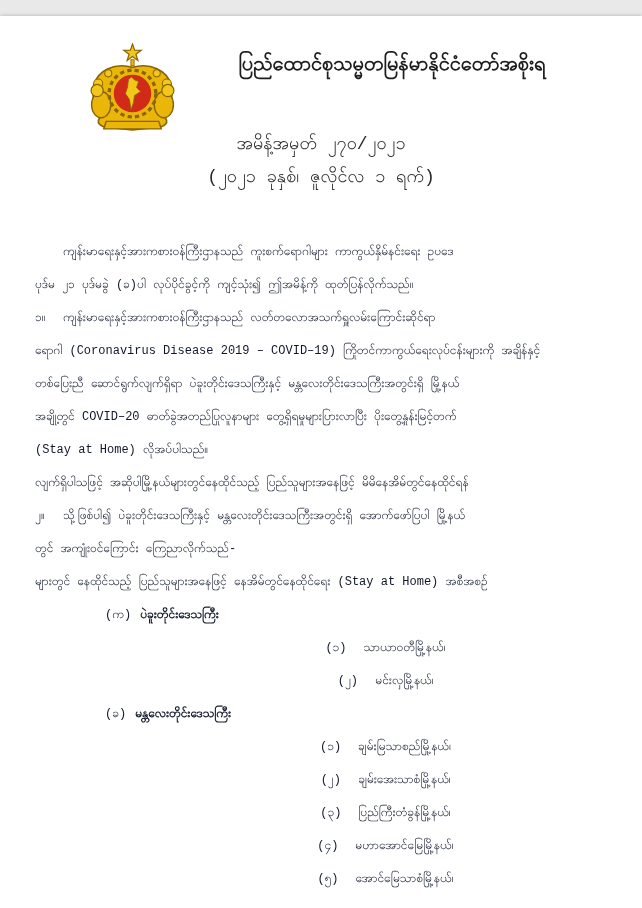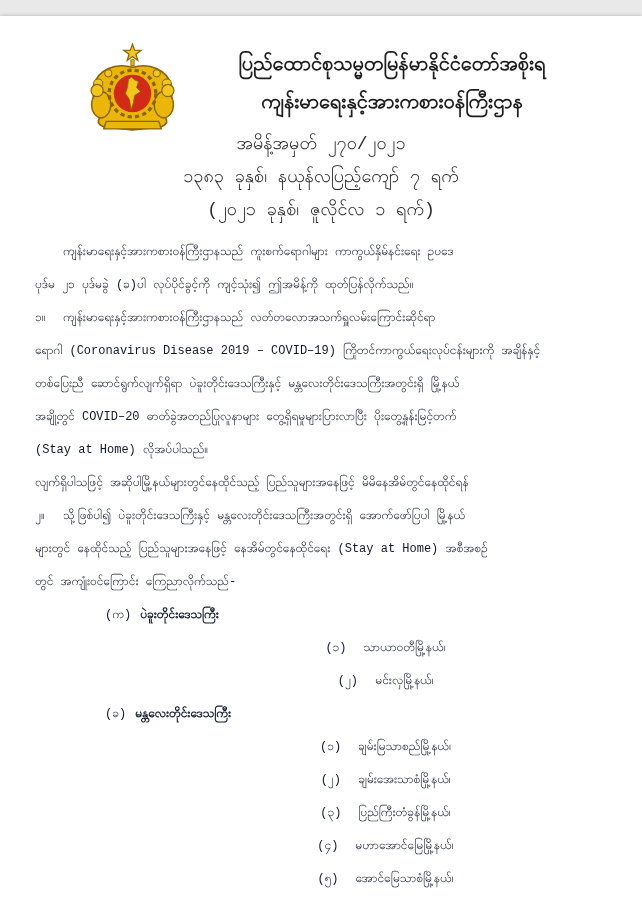--- a/index.html
+++ b/index.html
@@ -63,26 +63,24 @@
 
       <polygon points="48,1 50.1,7.1 56.6,7.2 51.4,11 53.3,17.3 48,13.4 42.7,17.3 44.6,11 39.4,7.2 45.9,7.1" fill="#F2C71B" stroke="#8A6400" stroke-width="1.2"></polygon>
       <rect x="46.4" y="16.5" width="3.2" height="6" fill="#EAB609" stroke="#8A6400" stroke-width="0.8"></rect>
 
       <path d="M22,77.5 L74,77.5 L76.5,85 L19.5,85 Z" fill="#EAB609" stroke="#8A6400" stroke-width="1.4"></path>
     </svg>
   </div>
 
   <div class="titles">
     <div>ပြည်ထောင်စုသမ္မတမြန်မာနိုင်ငံတော်အစိုးရ</div>
-    <div>ကျန်းမာရေးနှင့်အားကစားဝန်ကြီးဌာန</div>
   </div>
 
   <div class="meta">
     <div>အမိန့်အမှတ်  ၂၇၀/၂၀၂၁</div>
-    <div>၁၃၈၃ ခုနှစ်၊ နယုန်လပြည့်ကျော်  ၇  ရက်</div>
     <div>(၂၀၂၁ ခုနှစ်၊ ဇူလိုင်လ  ၁  ရက်)</div>
   </div>
 
   <div class="content">
 
     <div>
       <div class="line indent">ကျန်းမာရေးနှင့်အားကစားဝန်ကြီးဌာနသည် ကူးစက်ရောဂါများ ကာကွယ်နှိမ်နင်းရေး ဥပဒေ</div>
       <div class="line">ပုဒ်မ ၂၁ ပုဒ်မခွဲ (ခ)ပါ လုပ်ပိုင်ခွင့်ကို ကျင့်သုံး၍ ဤအမိန့်ကို ထုတ်ပြန်လိုက်သည်။</div>
     </div>
 
@@ -94,22 +92,22 @@
       <div class="line">တစ်ပြေးညီ ဆောင်ရွက်လျက်ရှိရာ ပဲခူးတိုင်းဒေသကြီးနှင့် မန္တလေးတိုင်းဒေသကြီးအတွင်းရှိ မြို့နယ်</div>
       <div class="line">အချို့တွင် COVID–20 ဓာတ်ခွဲအတည်ပြုလူနာများ တွေ့ရှိရမှုများပြားလာပြီး ပိုးတွေ့နှုန်းမြင့်တက်</div>
       <div class="line">(Stay at Home) လိုအပ်ပါသည်။</div>
       <div class="line">လျက်ရှိပါသဖြင့် အဆိုပါမြို့နယ်များတွင်နေထိုင်သည့် ပြည်သူများအနေဖြင့် မိမိနေအိမ်တွင်နေထိုင်ရန်</div>
     </div>
 
     <div>
       <div class="line">
         <span class="pnum">၂။</span><span>သို့ဖြစ်ပါ၍ ပဲခူးတိုင်းဒေသကြီးနှင့် မန္တလေးတိုင်းဒေသကြီးအတွင်းရှိ အောက်ဖော်ပြပါ မြို့နယ်</span>
       </div>
+      <div class="line">တွင် အကျုံးဝင်ကြောင်း ကြေညာလိုက်သည်-</div>
       <div class="line">များတွင် နေထိုင်သည့် ပြည်သူများအနေဖြင့် နေအိမ်တွင်နေထိုင်ရေး (Stay at Home) အစီအစဉ်</div>
-      <div class="line">တွင် အကျုံးဝင်ကြောင်း ကြေညာလိုက်သည်-</div>
     </div>
 
     <div>
 
       <div class="group-row">
         <span class="g-label">(က)</span><span class="g-title">ပဲခူးတိုင်းဒေသကြီး</span>
       </div>
       <div class="item-row">
         <span class="i-num">(၁)</span><span>သာယာဝတီမြို့နယ်၊</span>
       </div>

